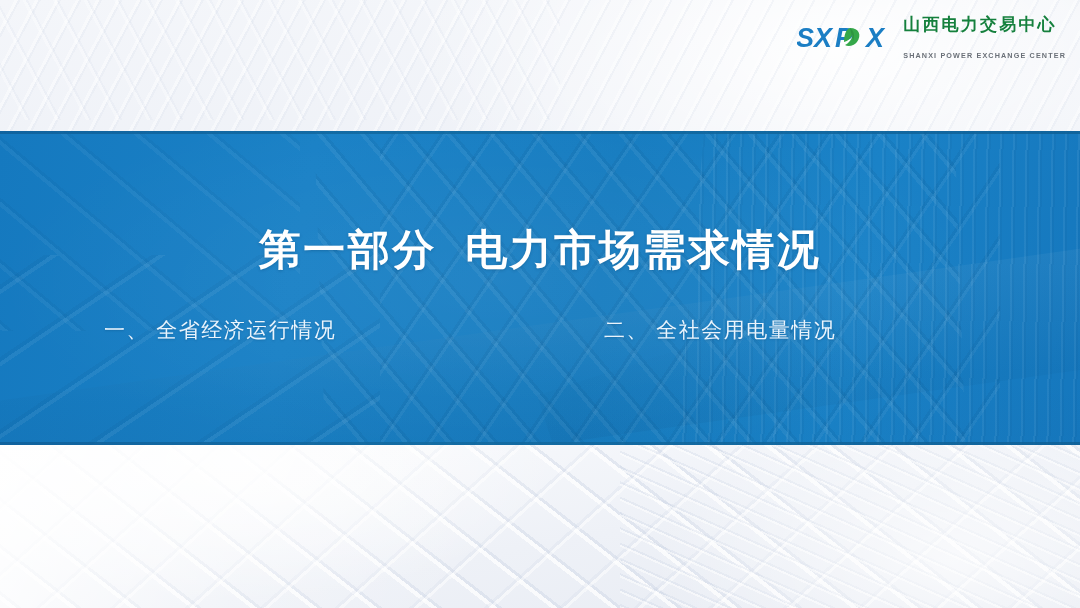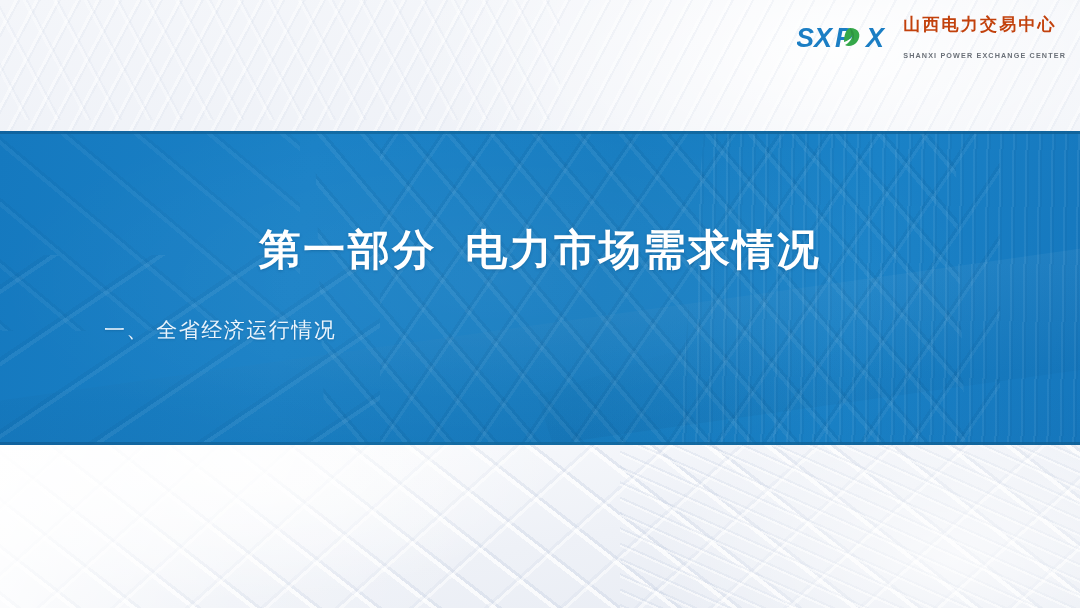--- a/index.html
+++ b/index.html
@@ -177,21 +177,21 @@
   
   .logo {
     position:absolute; right:14px; top:16px;
     display:flex; align-items:center; gap:10px;
   }
   .logo-mark {
     position:relative; width:96px; height:34px;
     display:flex; align-items:center;
   }
   .logo-text-cn {
-    font-size:17px; font-weight:bold; color:#c2410c;
+    font-size:17px; font-weight:bold; color:#15803d;
     letter-spacing:2.2px; line-height:1.05;
     white-space:nowrap;
   }
   .logo-text-en {
     font-size:7.2px; color:#6a7078; letter-spacing:1.15px;
     white-space:nowrap; margin-top:17px;
     font-weight:bold;
   }
   .logo-words { display:flex; flex-direction:column; align-items:flex-start; }
 </style>
@@ -222,20 +222,21 @@
     <div class="bn-corner-bl"></div>
     <div class="bn-vignette"></div>
     <div class="banner-edge-top"></div>
     <div class="banner-edge-bot"></div>
   </div>
 
   <div class="title">第一部分  电力市场需求情况</div>
 
   <div class="sub-row">
     <div class="sub sub-1">一、 全省经济运行情况</div>
+    <div class="sub sub-2">二、 全社会用电量情况</div>
   </div>
 
   <div class="logo">
     <div class="logo-mark">
       <svg width="96" height="34" viewBox="0 0 96 34">
         <g fill="#1b7ec4" font-family="Liberation Sans, sans-serif" font-size="27" font-weight="bold" font-style="italic">
           <text x="-1" y="26" letter-spacing="-0.5">S</text>
           <text x="17" y="26" letter-spacing="-0.5">X</text>
           <text x="38" y="26" letter-spacing="-0.5">P</text>
           <text x="69" y="26" letter-spacing="-0.5">X</text>

